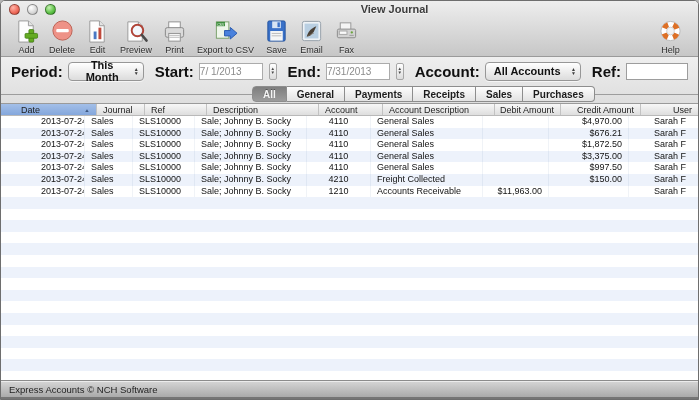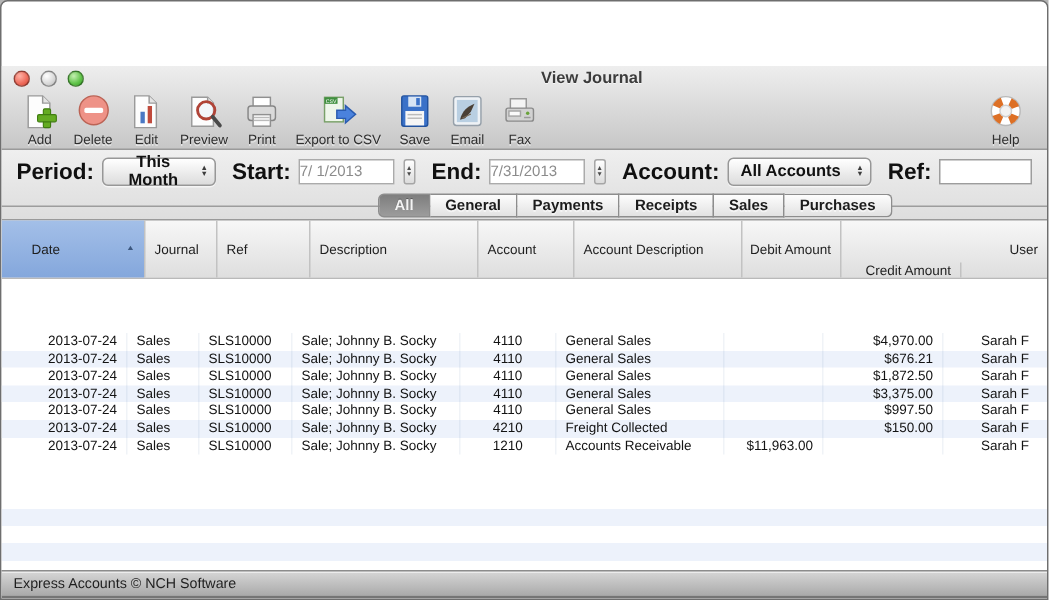--- a/index.html
+++ b/index.html
@@ -7,21 +7,21 @@
   body { font-family:"Liberation Sans", sans-serif; background:#b4b4b4; }
 
   .window{
     width:699px; height:400px;
     display:flex; flex-direction:column;
     border:1px solid #6e6e6e; border-radius:5px 5px 0 0;
     overflow:hidden; background:#fff;
   }
 
   
-  .chrome{ background:linear-gradient(#eeeeee,#c6c6c6); flex:0 0 auto;margin-top:43px; }
+  .chrome{ background:linear-gradient(#eeeeee,#c6c6c6); flex:0 0 auto; }
   .titlebar{ position:relative; height:17px; }
   .traffic{ position:absolute; top:3px; left:8px; display:flex; gap:7px; }
   .light{ width:11px; height:11px; border-radius:50%; border:1px solid rgba(0,0,0,.35); }
   .light.red{ background:radial-gradient(circle at 35% 30%, #ffb3a7, #ee6a5a 60%, #c94233); }
   .light.gray{ background:radial-gradient(circle at 35% 30%, #ffffff, #d8d8d8 60%, #b5b5b5); }
   .light.green{ background:radial-gradient(circle at 35% 30%, #c5f0b2, #5dc246 60%, #3a9a2b); }
   .title{ position:absolute; left:90px; right:0; top:2px; text-align:center;
     font-size:11px; font-weight:bold; color:#3c3c3c; text-shadow:0 1px 0 rgba(255,255,255,.65); }
 
   .toolbar{ height:38px; display:flex; align-items:flex-start; padding:1px 10px 0 8px; }
@@ -53,44 +53,44 @@
   .tabstrip::before{ content:""; position:absolute; left:0; right:0; top:9px; height:1px; background:#9d9d9d; }
   .tabs{ position:absolute; left:251px; top:1px; display:flex; }
   .tab{ height:16px; line-height:15px; padding:0 10px; font-size:10px; font-weight:bold; color:#1c1c1c;
     background:linear-gradient(#fdfdfd,#e2e2e2); border:1px solid #8d8d8d; border-left:none; cursor:default;
     text-shadow:0 1px 0 rgba(255,255,255,.5);}
   .tab:first-child{ border-left:1px solid #8d8d8d; border-radius:4px 0 0 4px; }
   .tab:last-child{ border-radius:0 4px 4px 0; }
   .tab.selected{ background:linear-gradient(#7e7e7e,#9c9c9c); color:#f4f4f4; text-shadow:0 -1px 0 rgba(0,0,0,.35); }
 
   
-  .tablewrap{ flex:1 1 auto; display:flex; flex-direction:column; background:#fff; overflow:hidden;gap:36px; }
+  .tablewrap{ flex:1 1 auto; display:flex; flex-direction:column; background:#fff; overflow:hidden; }
   .thead{ flex:0 0 13px; display:flex; background:linear-gradient(#f7f7f7,#dedede);
     border-top:1px solid #9a9a9a; border-bottom:1px solid #b9b9b9; font-size:9px; color:#1e1e1e; }
   .hcell{ display:flex; align-items:center; padding:0 6px; border-right:1px solid #c2c2c2; overflow:hidden; white-space:nowrap;}
   .hcell.sorted{ background:linear-gradient(#a3bfe8,#84a7dc); justify-content:space-between; }
   .sorticon{ font-size:6px; color:#3c577f; transform:scaleY(.8); }
   .tbody{ flex:0 0 auto; }
   .trow{ display:flex; height:11.6px; font-size:9px; color:#131313; }
   .trow:nth-child(even){ background:#edf2fb; }
   .cell{ line-height:11.6px; padding:0 6px; border-right:1px solid rgba(110,135,175,.10);
     overflow:hidden; white-space:nowrap; }
-  .c0{ width:84px; padding-left:12px;text-align:right; }
+  .c0{ width:84px; padding-left:40px; }
   .c1{ width:48px; }
   .c2{ width:62px; }
   .c3{ width:112px; }
   .c4{ width:64px; text-align:center; }
   .c5{ width:112px; }
   .c6{ width:66px; text-align:right; }
   .c7{ width:80px; text-align:right; }
   .c8{ width:57px; text-align:right; border-right:none; padding-right:0; }
   .h0{ width:96px; padding-left:20px; }
   .h1{ width:48px; } .h2{ width:62px; } .h3{ width:112px; }
   .h4{ width:64px; } .h5{ width:112px; }
-  .h6{ width:66px; justify-content:flex-end; } .h7{ width:80px; justify-content:flex-end;margin-top:28px; }
+  .h6{ width:66px; justify-content:flex-end; } .h7{ width:80px; justify-content:flex-end; }
   .h8{ width:57px; justify-content:flex-end; border-right:none; }
   .tfiller{ flex:1 1 auto;
     background:repeating-linear-gradient(180deg,#edf2fb 0px,#edf2fb 11.6px,#ffffff 11.6px,#ffffff 23.2px); }
 
   
   .statusbar{ flex:0 0 19px; background:linear-gradient(#d6d6d6,#aaaaaa);
     border-top:1px solid #8c8c8c; border-bottom:2px solid #757575;
     box-shadow:inset 0 1px 0 rgba(255,255,255,.55);
     font-size:9.5px; color:#1f1f1f; display:flex; align-items:center; padding:0 8px; }
 </style>

